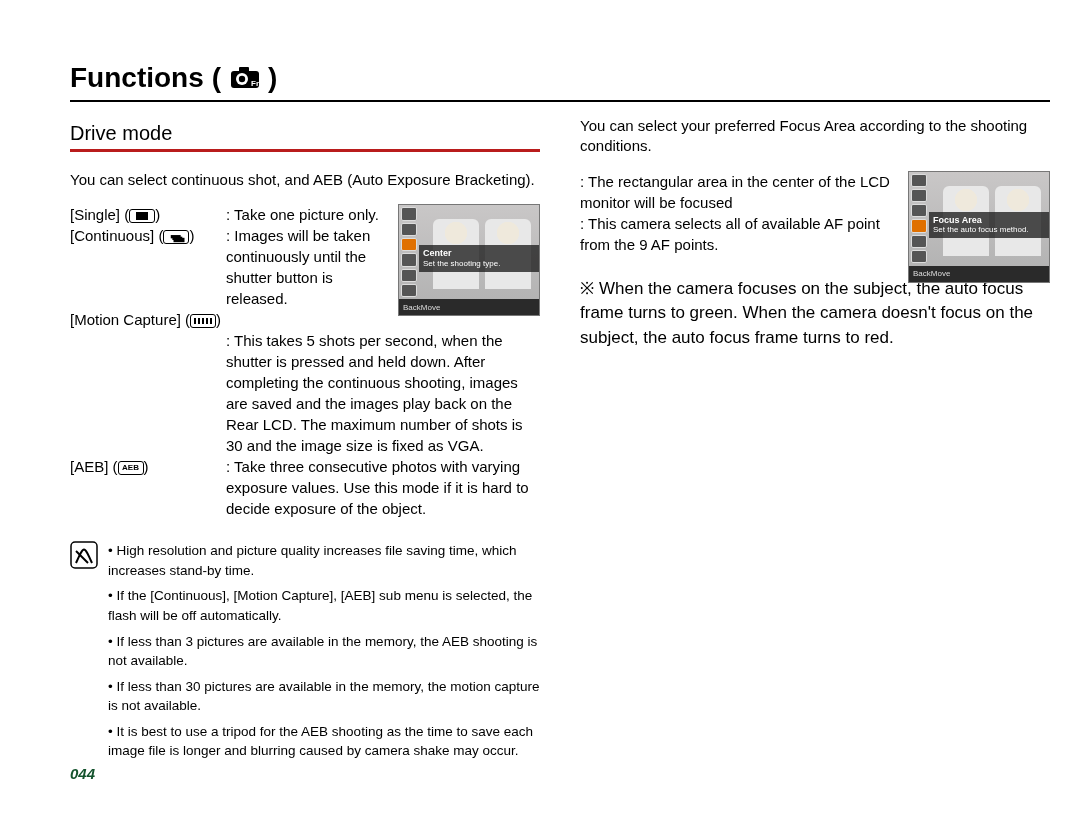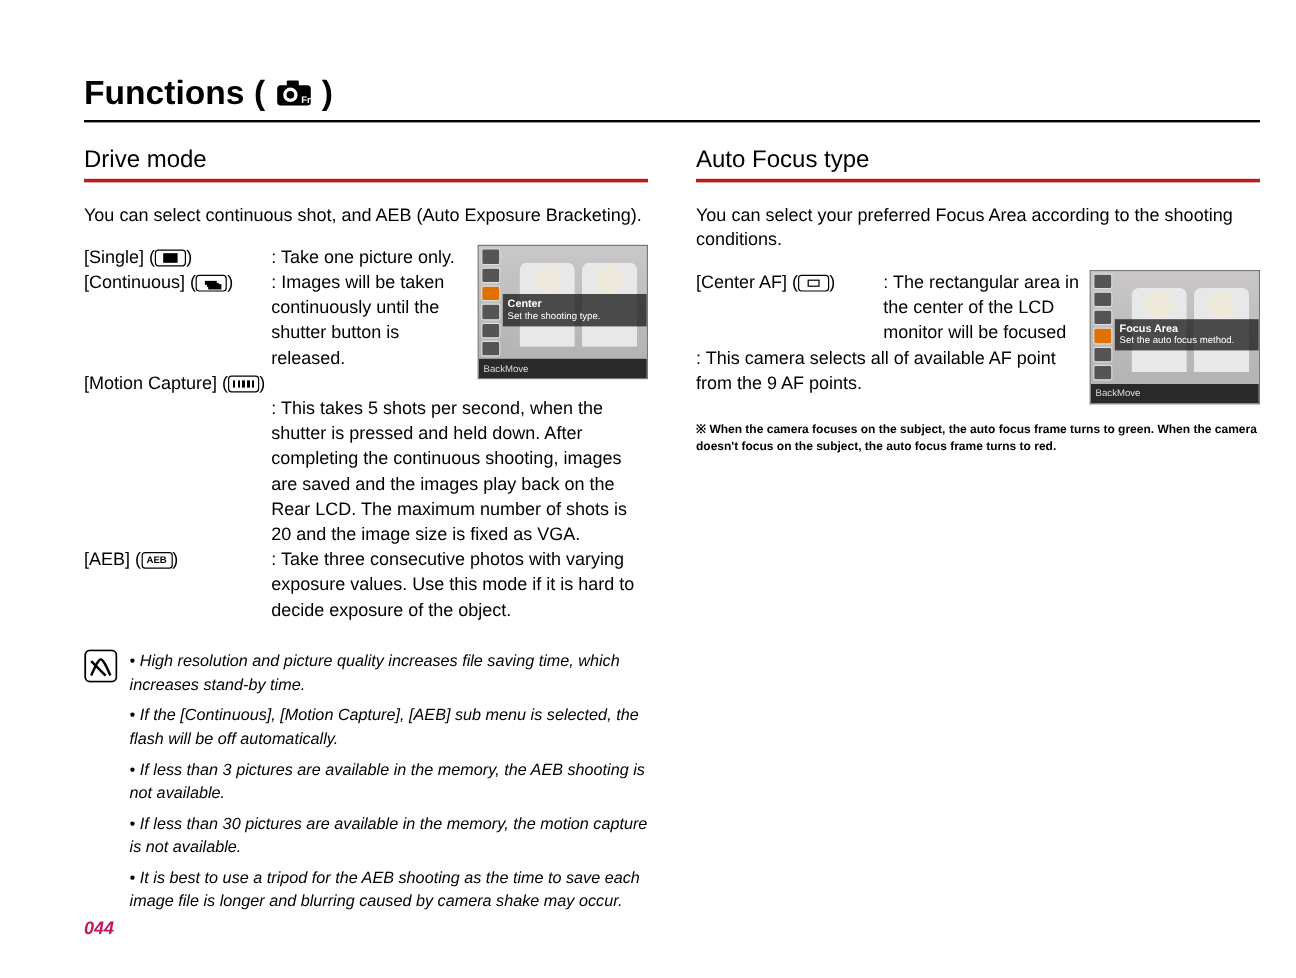--- a/index.html
+++ b/index.html
@@ -108,40 +108,39 @@
     display:flex; align-items:center;
     padding:0 4px; font-size:8px; color:#ddd;
   }
   .note-box {
     display: flex;
     gap: 10px;
     margin-top: 22px;
     font-size: 13.5px;
     line-height: 1.45;
   }
-  .note-box ul { margin:0; padding-left: 0; list-style: none; font-style: italic; }
+  .note-box ul { margin:0; padding-left: 0; list-style: none; }
   .note-box li::before { content:"\2022\00a0"; }
   .note-box li { margin-bottom: 6px; }
   .note-icon {
     flex: 0 0 28px;
   }
   .note-note {
-    font-size: 10px;
+    font-size: 17px;
     line-height: 1.45;
     margin-top: 22px;
-    font-weight: bold;
   }
   .page-number {
     position: absolute;
     left: 50px;
     bottom: 20px;
     font-style: italic;
     font-weight: bold;
     font-size: 15px;
-    color:#be185d;
+    color:#14532d;
   }
   
   .pill {
     display:inline-block;
     vertical-align:middle;
     width:26px; height:14px;
     border:1.5px solid #000;
     border-radius:3px;
     position:relative;
     box-sizing:border-box;
@@ -214,21 +213,21 @@
             <div class="v">: <span>Take one picture only.</span></div>
           </div>
           <div class="rowline">
             <div class="k"><span>[Continuous]</span> (<span class="pill cont"></span>)</div>
             <div class="v">: <span>Images will be taken continuously until the shutter button is released.</span></div>
           </div>
           <div>
             <div><span>[Motion Capture]</span> (<span class="pill motion"></span>)</div>
           </div>
         </div>
-        <div class="ind">: <span>This takes 5 shots per second, when the shutter is pressed and held down. After completing the continuous shooting, images are saved and the images play back on the Rear LCD. The maximum number of shots is 20 and the image size is fixed as VGA.</span></div>
+        <div class="ind">: <span>This takes 5 shots per second, when the shutter is pressed and held down. After completing the continuous shooting, images are saved and the images play back on the Rear LCD. The maximum number of shots is 30 and the image size is fixed as VGA.</span></div>
 
         <div class="rowline">
           <div class="k"><span>[AEB]</span> (<span class="pill aeb"></span>)</div>
           <div class="v">: <span>Take three consecutive photos with varying exposure values. Use this mode if it is hard to decide exposure of the object.</span></div>
         </div>
       </div>
 
       <div class="note-box">
         <div class="note-icon">
           <svg width="28" height="28" viewBox="0 0 28 28">
@@ -241,21 +240,20 @@
           <li>High resolution and picture quality increases file saving time, which increases stand-by time.</li>
           <li>If the [Continuous], [Motion Capture], [AEB] sub menu is selected, the flash will be off automatically.</li>
           <li>If less than 3 pictures are available in the memory, the AEB shooting is not available.</li>
           <li>If less than 30 pictures are available in the memory, the motion capture is not available.</li>
           <li>It is best to use a tripod for the AEB shooting as the time to save each image file is longer and blurring caused by camera shake may occur.</li>
         </ul>
       </div>
     </div>
 
     <div class="col">
-      <div class="subhead">Auto Focus type</div>
       <div class="lead">You can select your preferred Focus Area according to the shooting conditions.</div>
 
       <div class="body-block">
         <div class="screenshot">
           <div class="cam-lcd">
             <div class="person1"></div>
               <div class="person2"></div>
             <div class="iconstrip">
               <span></span>
                 <span></span>
@@ -270,21 +268,20 @@
             </div>
             <div class="bottom">
               <span>Back</span>
               <span>Move</span>
             </div>
           </div>
         </div>
 
         <div style="padding-right:150px;">
           <div class="rowline">
-            <div class="k"><span>[Center AF]</span> (<span class="pill center"></span>)</div>
             <div class="v">: <span>The rectangular area in the center of the LCD monitor will be focused</span></div>
           </div>
           <div class="rowline">
             <div class="v">: <span>This camera selects all of available AF point from the 9 AF points.</span></div>
           </div>
         </div>
       </div>
 
       <div class="note-note">※ When the camera focuses on the subject, the auto focus frame turns to green. When the camera doesn't focus on the subject, the auto focus frame turns to red.</div>
     </div>

